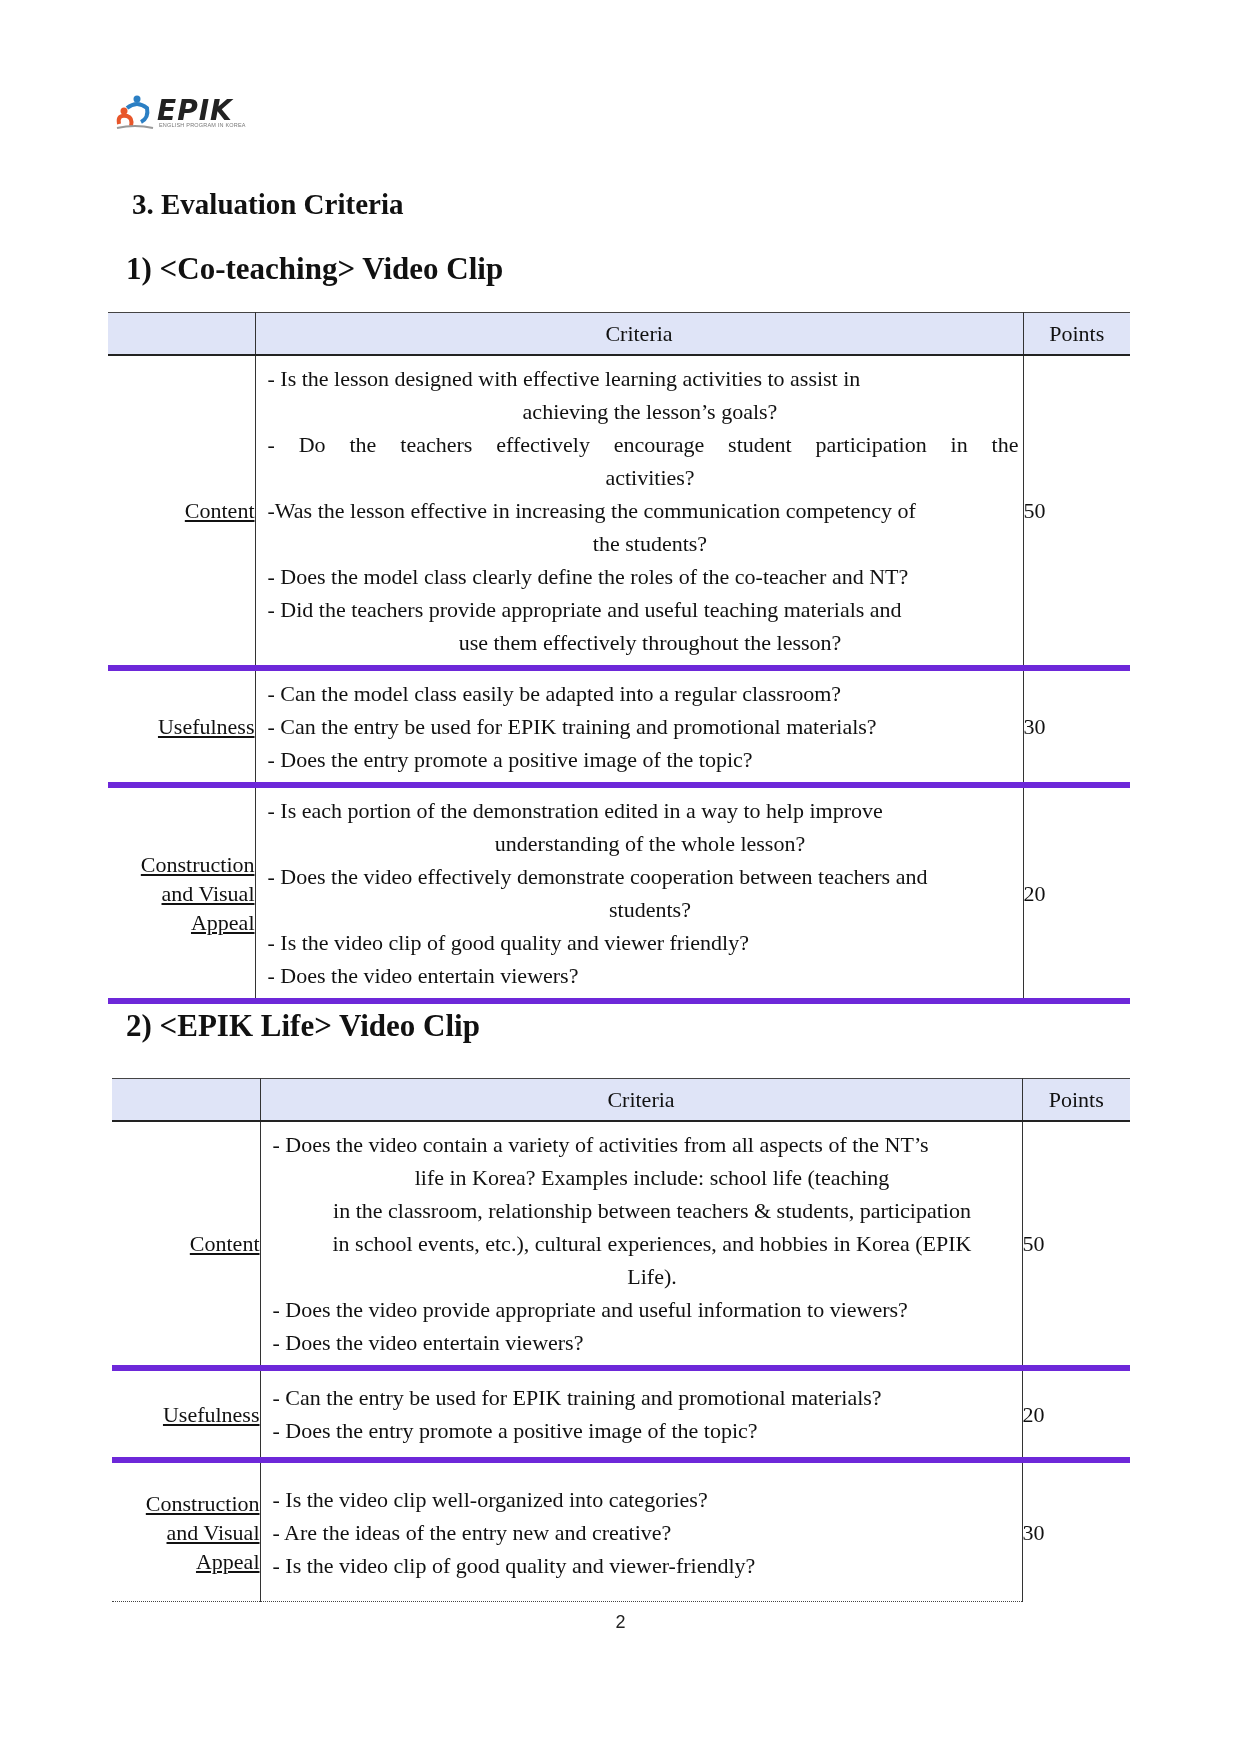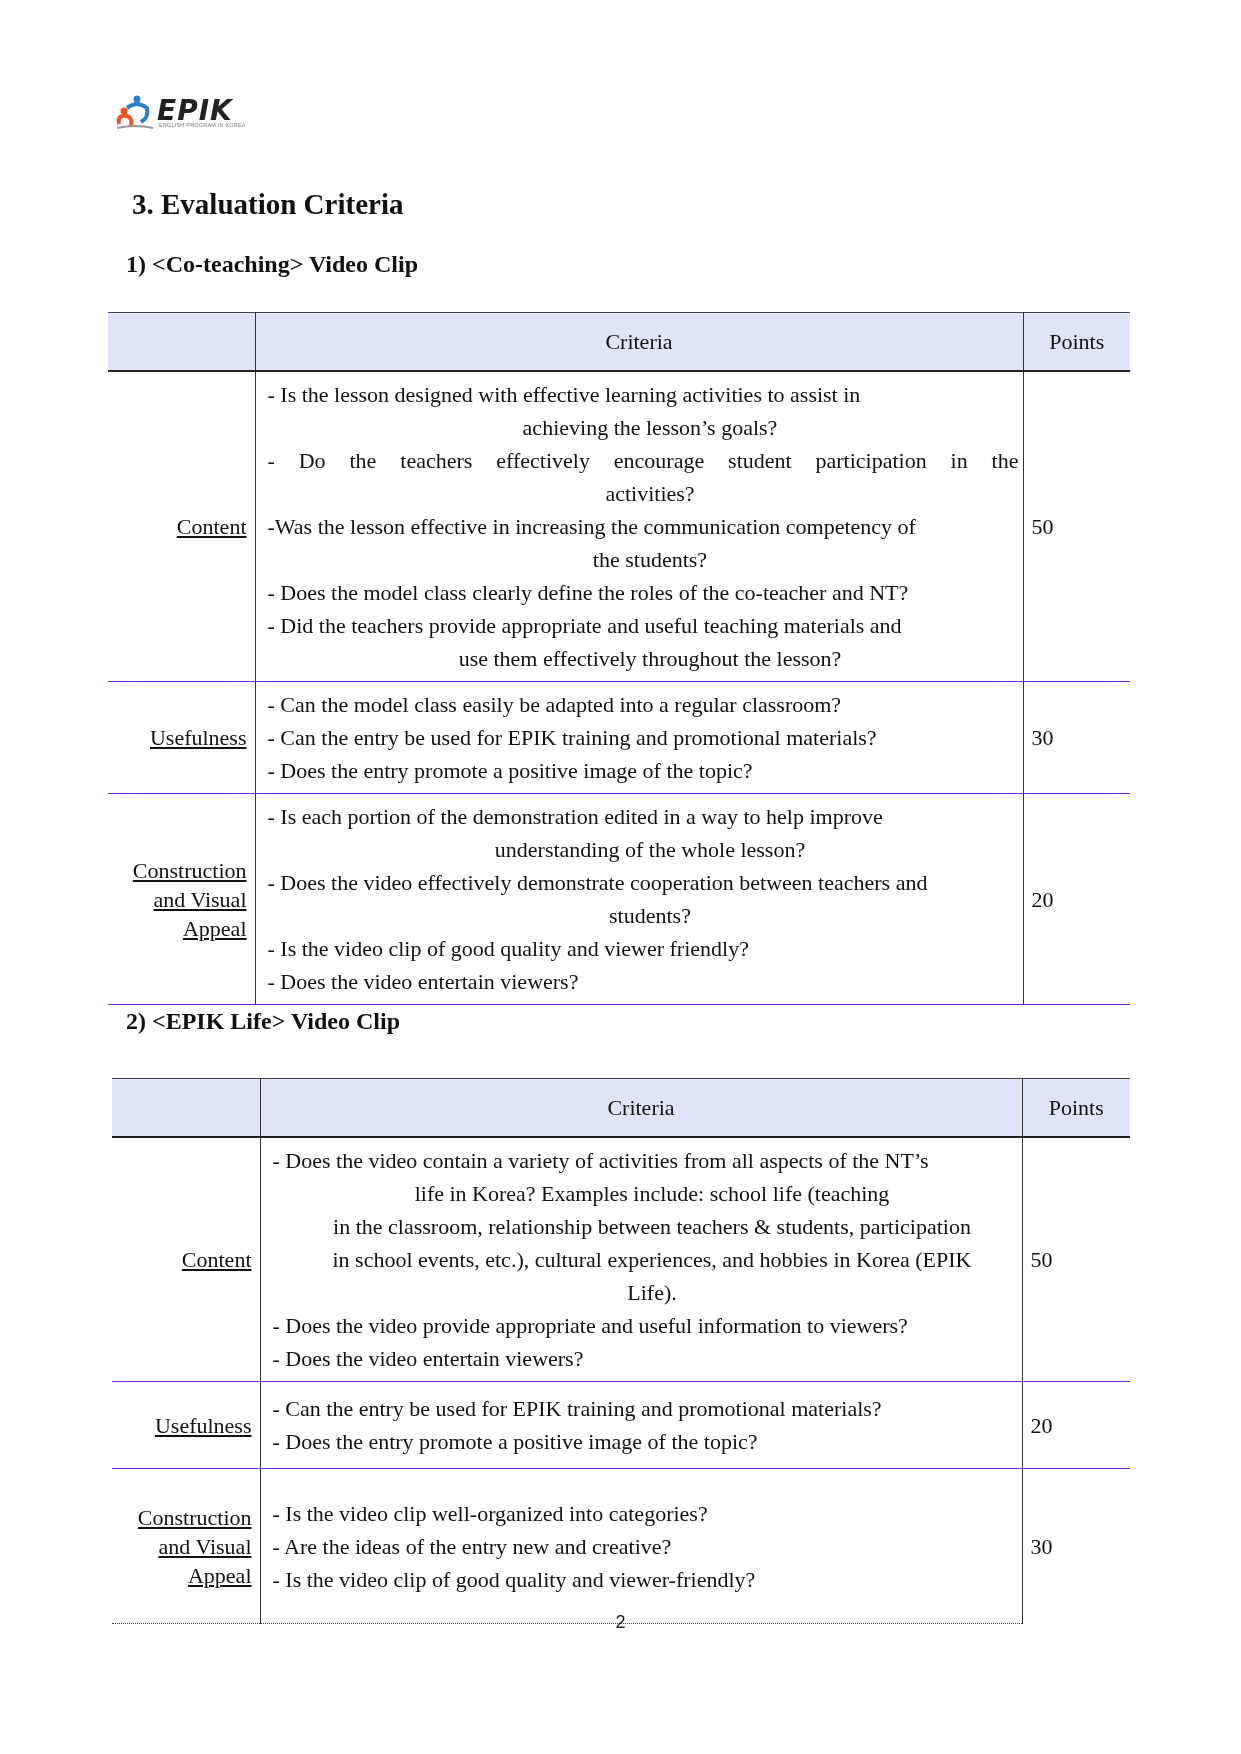--- a/index.html
+++ b/index.html
@@ -2,30 +2,30 @@
 <html><head>
 <meta charset="utf-8">
 <style>
   html, body { margin: 0; padding: 0; background: #ffffff; }
   body { width: 1241px; height: 1754px; position: relative; font-family: "Liberation Serif", serif; color: #111; overflow: hidden; }
   .logo { position: absolute; left: 115px; top: 92px; width: 140px; height: 44px; }
   .logo .mark { position: absolute; left: 0; top: 2px; width: 40px; height: 38px; }
   .logo .word { position: absolute; left: 42px; top: 4px; font-family: "DejaVu Sans", sans-serif; font-weight: bold; font-style: italic; font-size: 28px; letter-spacing: 1px; color: #222; line-height: 30px; }
   .logo .sub { position: absolute; left: 44px; top: 30px; font-family: "Liberation Sans", sans-serif; font-size: 5.5px; color: #777; letter-spacing: 0.2px; white-space: nowrap; }
   h1 { position: absolute; left: 128px; top: 184px; margin: 4px; font-size: 29px; font-weight: bold; }
-  h2 { position: absolute; margin: 0; font-size: 24px; font-weight: bold; }
+  h2 { position: absolute; margin: 0; font-size: 31px; font-weight: bold; }
   #h2a { left: 126px; top: 251px; }
   #h2b { left: 126px; top: 1008px; }
   table { position: absolute; border-collapse: collapse; font-size: 22px; line-height: 33px; }
-  table td, table th { padding: 8px; vertical-align: middle; }
+  table td, table th { padding: 0; vertical-align: middle; }
   th { background: #dfe4f7; font-weight: normal; height: 41px; border-top: 1px solid #444; border-bottom: 2px solid #222; }
   .cat { text-align: right; border-right: 1px solid #333; line-height: 29px; text-decoration: underline; }
   .crit { border-right: 1px solid #333; padding: 6px 4px 6px 12px !important; text-align: left; }
   .pts { text-align: left; }
-  tr.row td { border-bottom: 1px solid #6d28d9; }
+  tr.row td { border-bottom: 6px solid #6d28d9; }
   .line { display: block; }
   .indent { padding-left: 14px; text-align: center; }
   .justify { text-align: justify; text-align-last: justify; }
   #t1 { left: 108px; top: 312px; width: 1022px; }
   #t2 { left: 112px; top: 1078px; width: 1018px; }
   .pagenum { position: absolute; left: 0; width: 1241px; top: 1612px; text-align: center; font-family: "Liberation Sans", sans-serif; font-size: 18px; color: #222; }
   tr.last td.dotted { border-bottom: 1px dotted #444; }
 </style>
 </head>
 <body>

